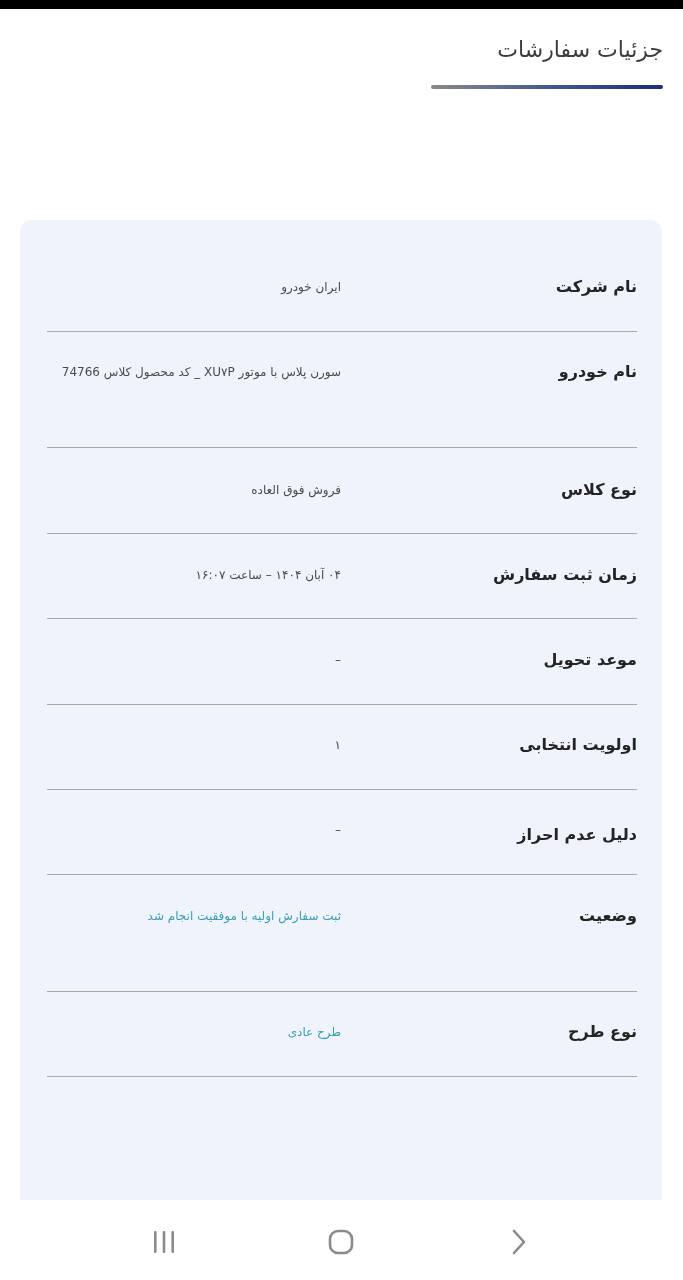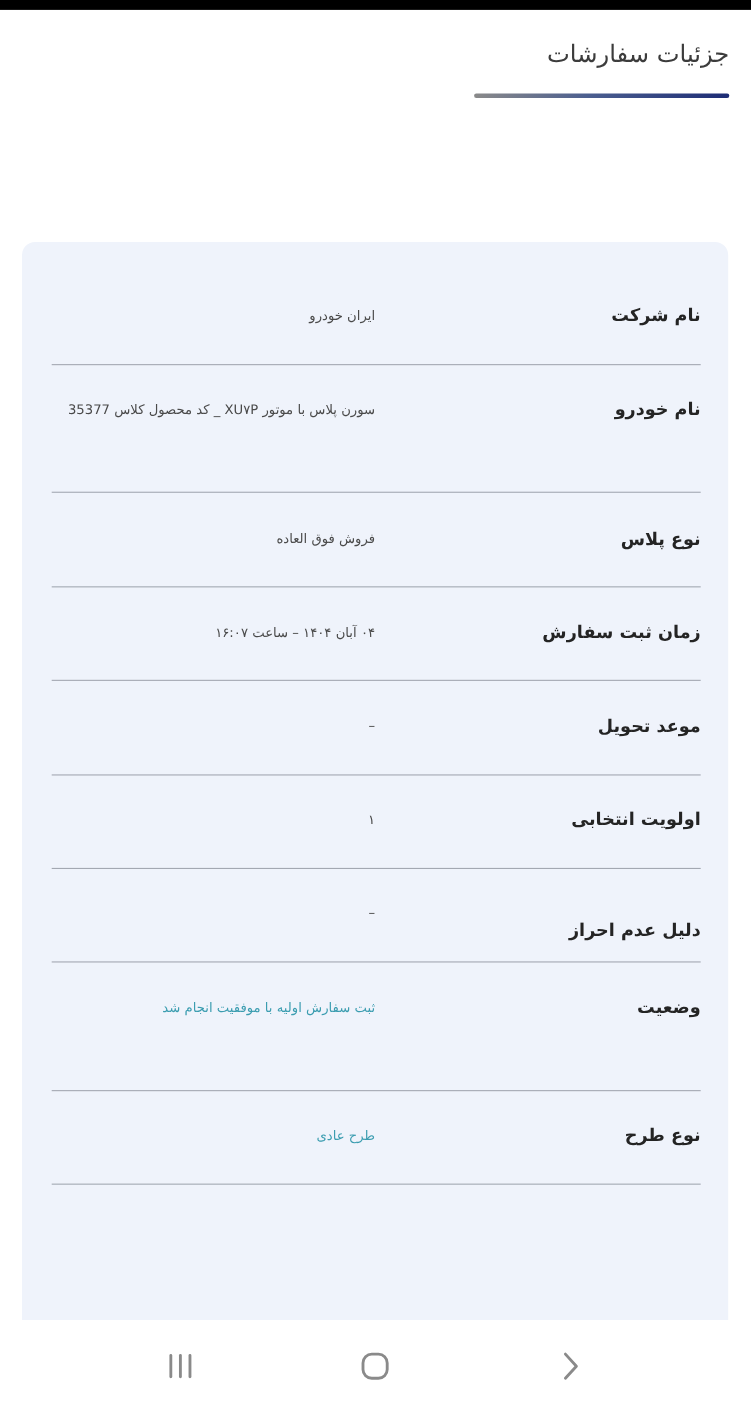--- a/index.html
+++ b/index.html
@@ -61,26 +61,26 @@
 <div class="card">
 
   <div class="row" style="top:55px;">
     <span class="label" style="top:0;margin-left:12px;">نام شرکت</span>
     <span class="value" style="top:-3px;">ایران خودرو</span>
   </div>
   <div class="row-sep" style="top:111px;"></div>
 
   <div class="row" style="top:140px;">
     <span class="label" style="top:0;">نام خودرو</span>
-    <span class="value" style="top:-3px;">سورن پلاس با موتور XU۷P _ کد محصول کلاس 35377</span>
+    <span class="value" style="top:-3px;">سورن پلاس با موتور XU۷P _ کد محصول کلاس 74766</span>
   </div>
   <div class="row-sep" style="top:227px;"></div>
 
   <div class="row" style="top:258px;">
-    <span class="label" style="top:0;">نوع پلاس</span>
+    <span class="label" style="top:0;">نوع کلاس</span>
     <span class="value" style="top:-3px;">فروش فوق العاده</span>
   </div>
   <div class="row-sep" style="top:313px;"></div>
 
   <div class="row" style="top:343px;">
     <span class="label" style="top:0;">زمان ثبت سفارش</span>
     <span class="value" style="top:-3px;">۰۴ آبان ۱۴۰۴ – ساعت ۱۶:۰۷</span>
   </div>
   <div class="row-sep" style="top:398px;"></div>
 
@@ -90,21 +90,21 @@
   </div>
   <div class="row-sep" style="top:484px;"></div>
 
   <div class="row" style="top:513px;">
     <span class="label" style="top:0;">اولویت انتخابی</span>
     <span class="value" style="top:-3px;">۱</span>
   </div>
   <div class="row-sep" style="top:569px;"></div>
 
   <div class="row" style="top:598px;">
-    <span class="label" style="top:16px;">دلیل عدم احراز</span>
+    <span class="label" style="top:5px;">دلیل عدم احراز</span>
     <span class="value" style="top:-3px;">–</span>
   </div>
   <div class="row-sep" style="top:654px;"></div>
 
   <div class="row" style="top:684px;">
     <span class="label" style="top:0;">وضعیت</span>
     <span class="value teal" style="top:-3px;">ثبت سفارش اولیه با موفقیت انجام شد</span>
   </div>
   <div class="row-sep" style="top:771px;"></div>
 

